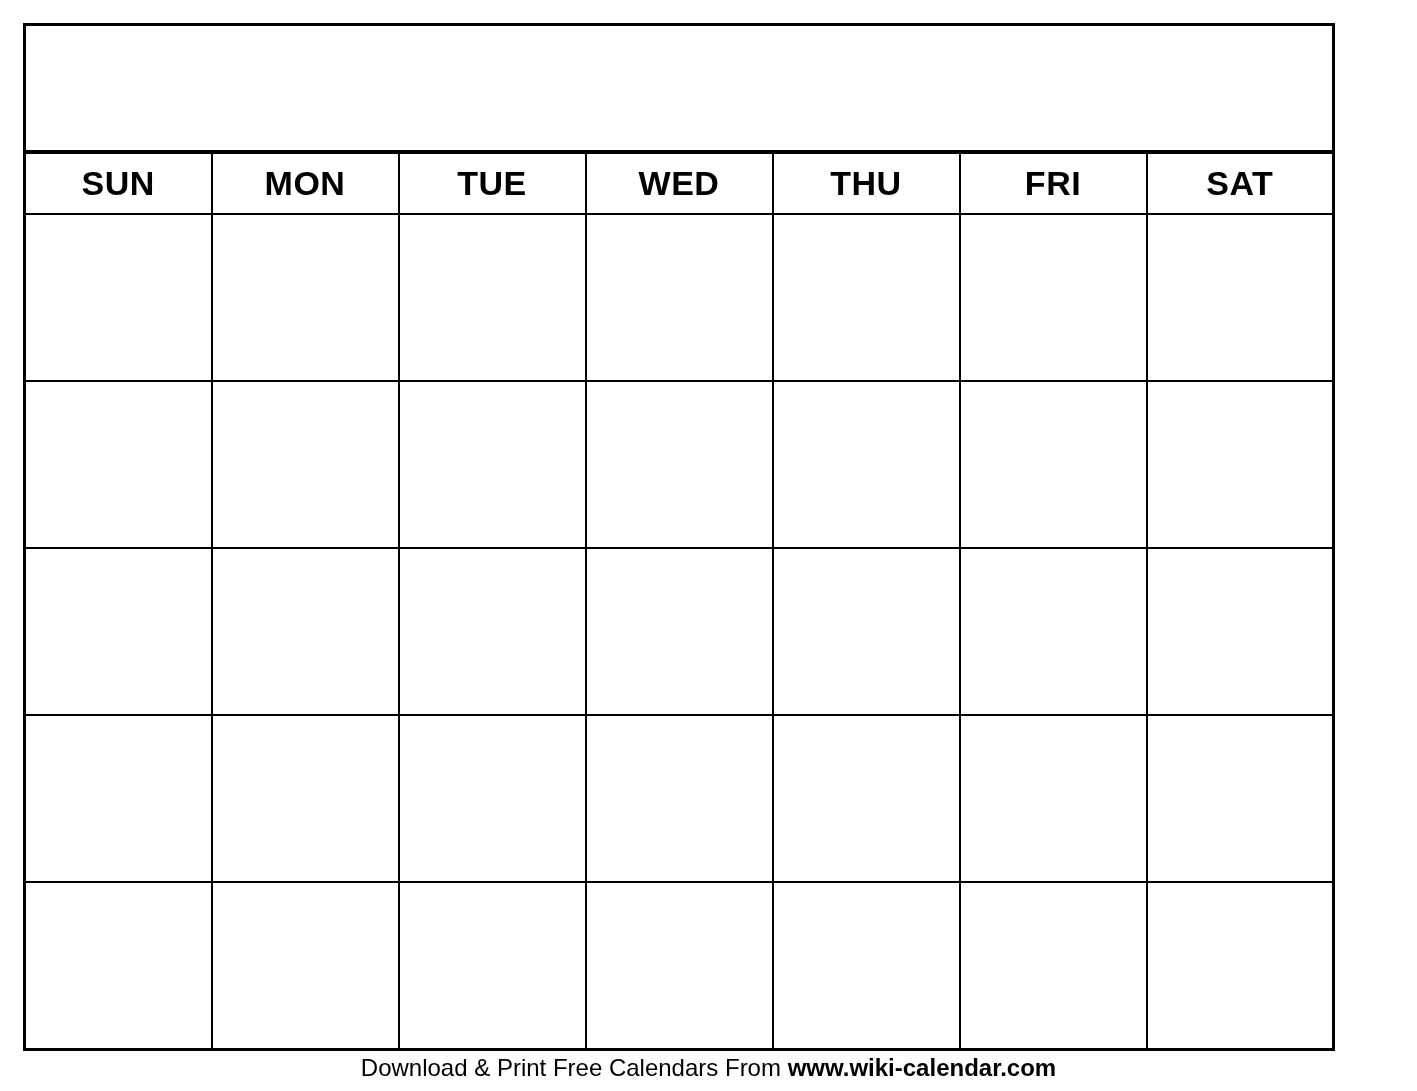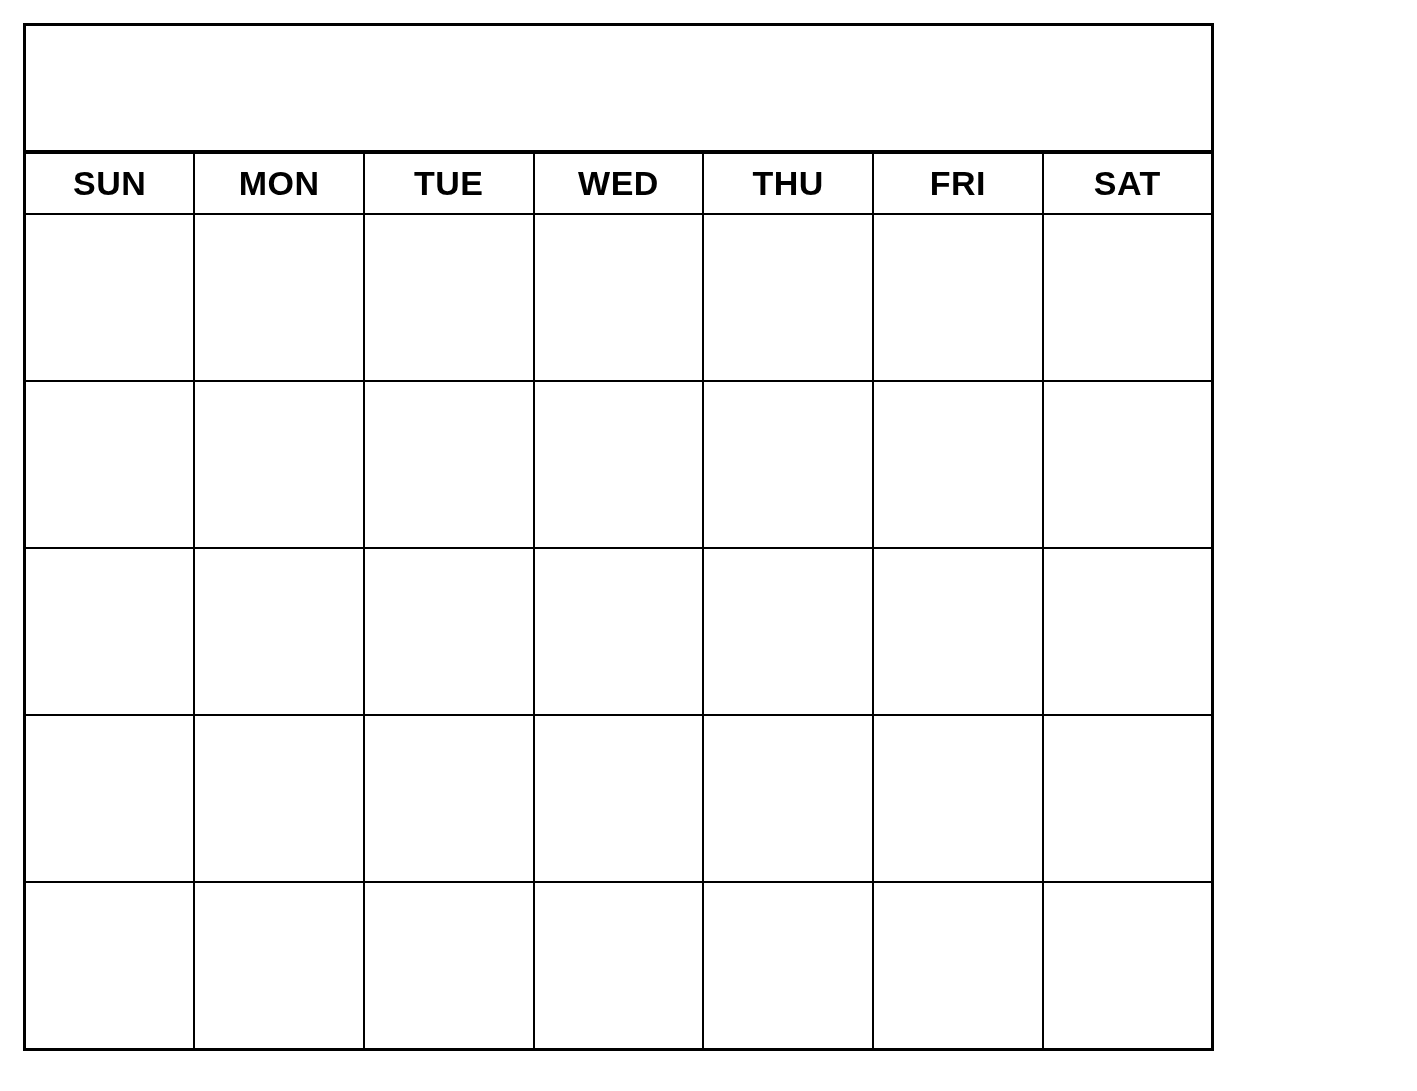--- a/index.html
+++ b/index.html
@@ -13,21 +13,21 @@
     height: 1091px;
     background: #ffffff;
     font-family: "Liberation Sans", sans-serif;
     color: #000000;
     overflow: hidden;
   }
   .calendar {
     position: absolute;
     left: 23px;
     top: 23px;
-    width: 1191px;
+    width: 1312px;
   }
   .title-box {
     box-sizing: border-box;
     width: 100%;
     height: 129px;
     border: 3px solid #000000;
     border-bottom-width: 2px;
     background: #ffffff;
   }
   table.grid {
@@ -134,13 +134,16 @@
           <td></td>
           <td></td>
           <td></td>
           <td></td>
           <td></td>
         </tr>
       </tbody>
     </table>
   </div>
 
+  <div class="footer">
+    <span>Download &amp; Print Free Calendars From </span><span class="site">www.wiki-calendar.com</span>
+  </div>
 </div>
 
 </body></html>

